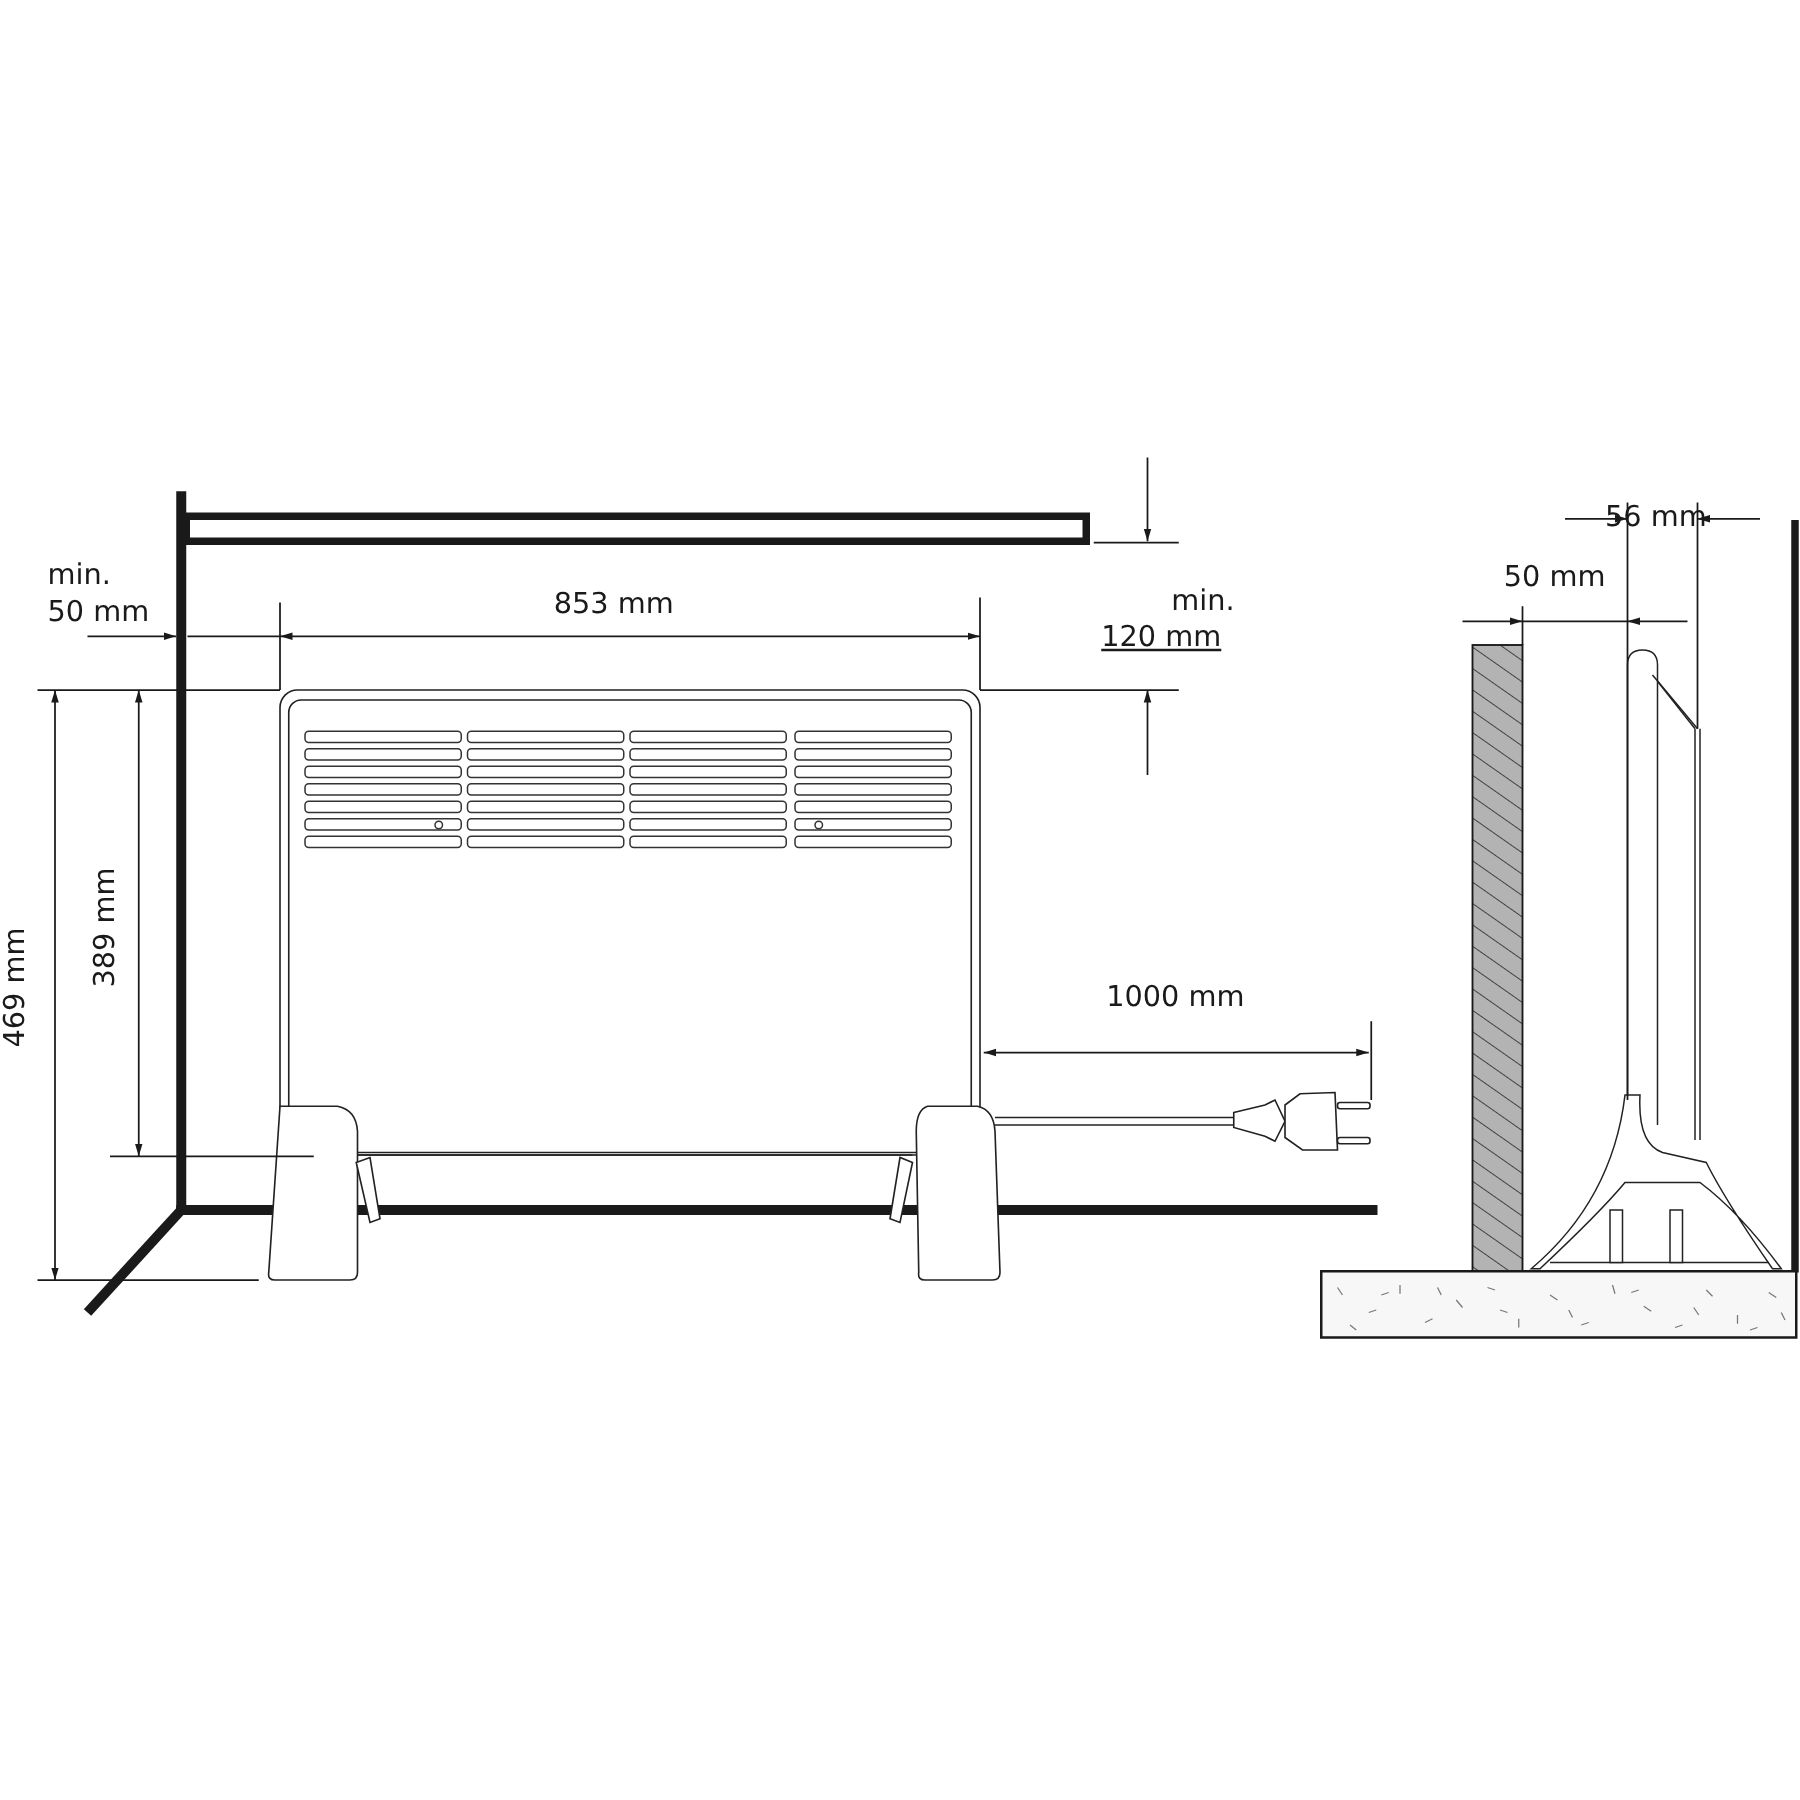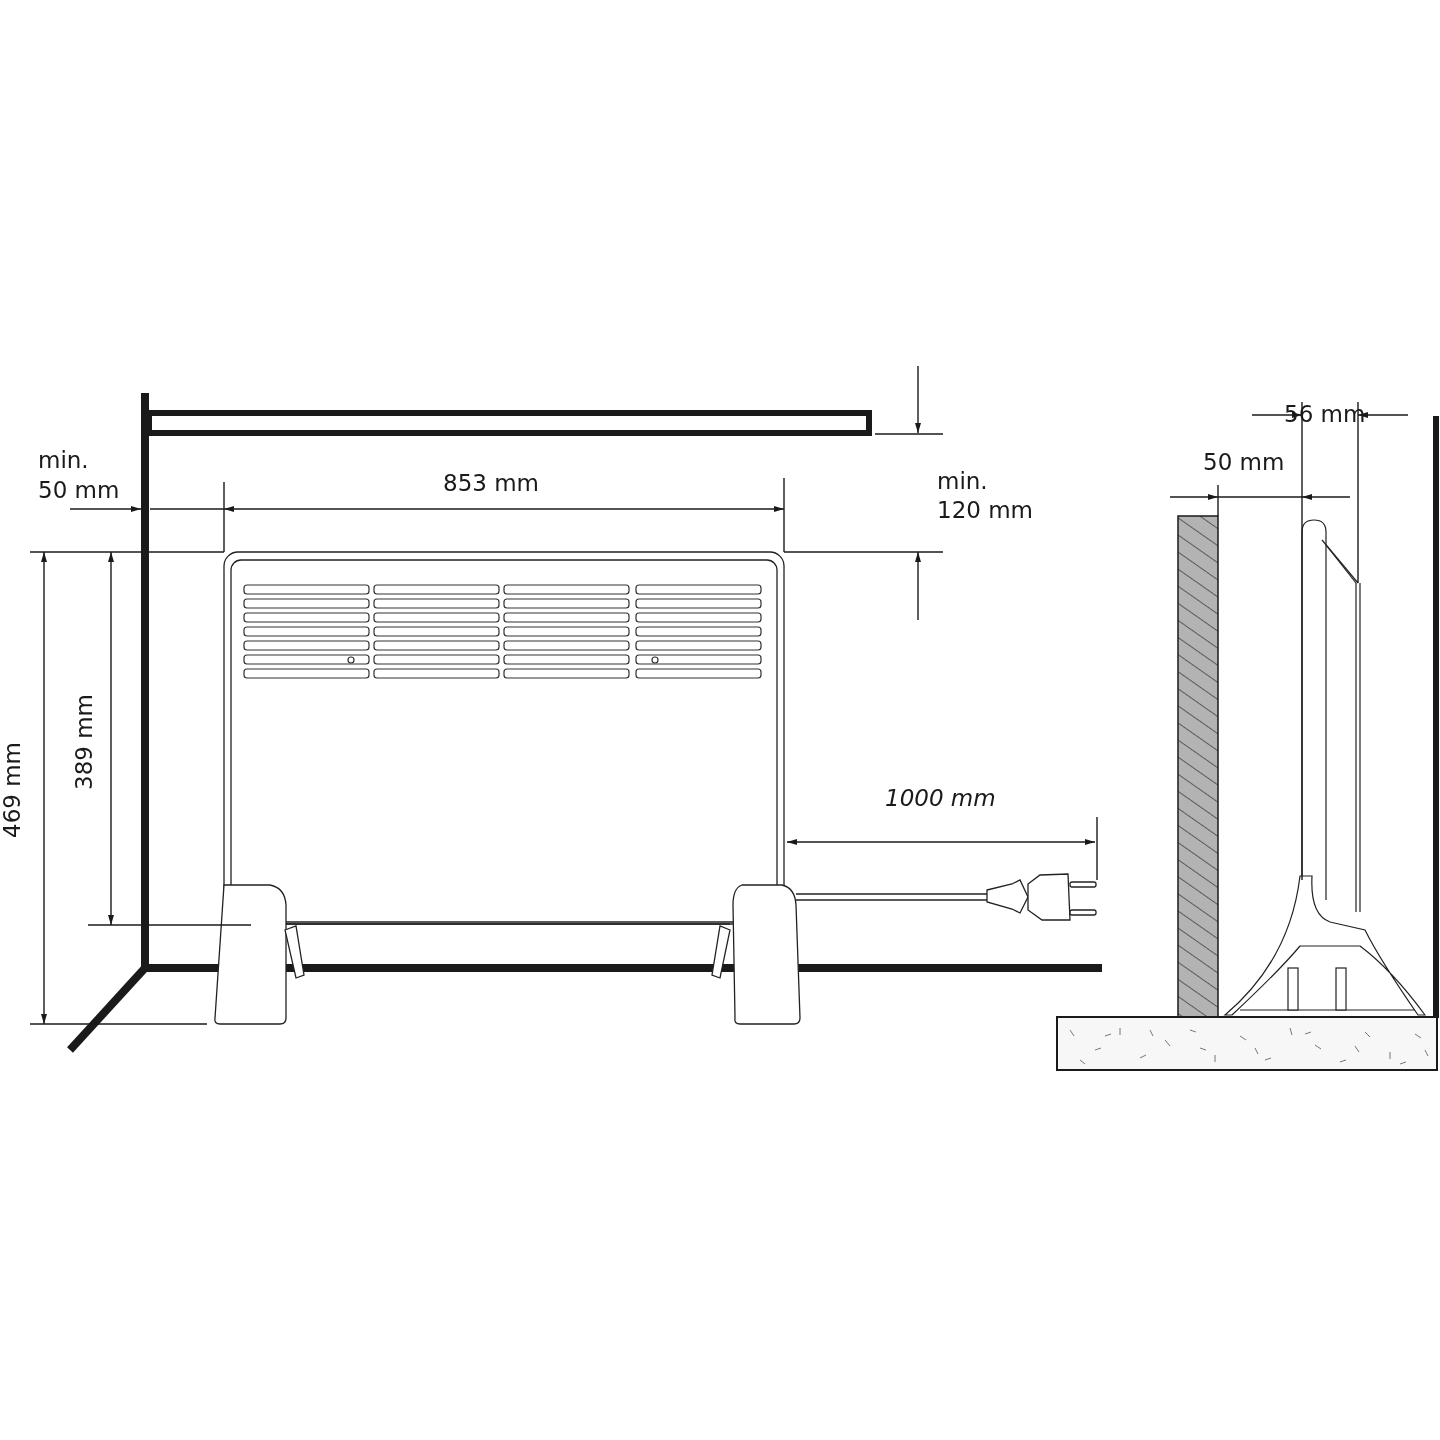--- a/index.html
+++ b/index.html
@@ -153,18 +153,18 @@
     <line x1="1218" y1="485" x2="1218" y2="516"></line>
     <line x1="1350" y1="497" x2="1302" y2="497" marker-end="url(#ah)"></line>
     <line x1="1218" y1="497" x2="1302" y2="497"></line>
   </g>
 </svg>
 
 <div class="lbl" style="left:38px; top:446px;">min.</div>
 <div class="lbl" style="left:38px; top:476px;">50 mm</div>
 <div class="lbl" style="left:443px; top:469px;">853 mm</div>
 <div class="lbl" style="left:937px; top:467px;">min.</div>
-<div class="lbl" style="left:937px; top:496px;">120 mm</div>
+<div class="lbl" style="left:881px; top:496px;text-decoration:underline;">120 mm</div>
 <div class="lbl vert" style="left:-2px; top:838px;">469 mm</div>
 <div class="lbl vert" style="left:70px; top:790px;">389 mm</div>
-<div class="lbl" style="left:885px; top:784px;font-style:italic;">1000 mm</div>
+<div class="lbl" style="left:885px; top:784px;">1000 mm</div>
 <div class="lbl" style="left:1284px; top:368px;margin-top:32px;">56 mm</div>
 <div class="lbl" style="left:1203px; top:448px;">50 mm</div>
 
 </body></html>

